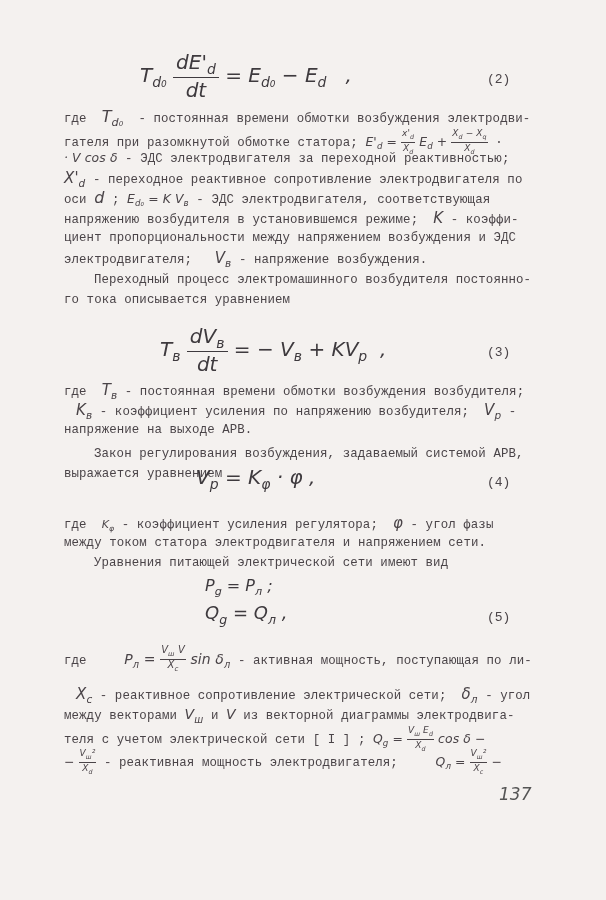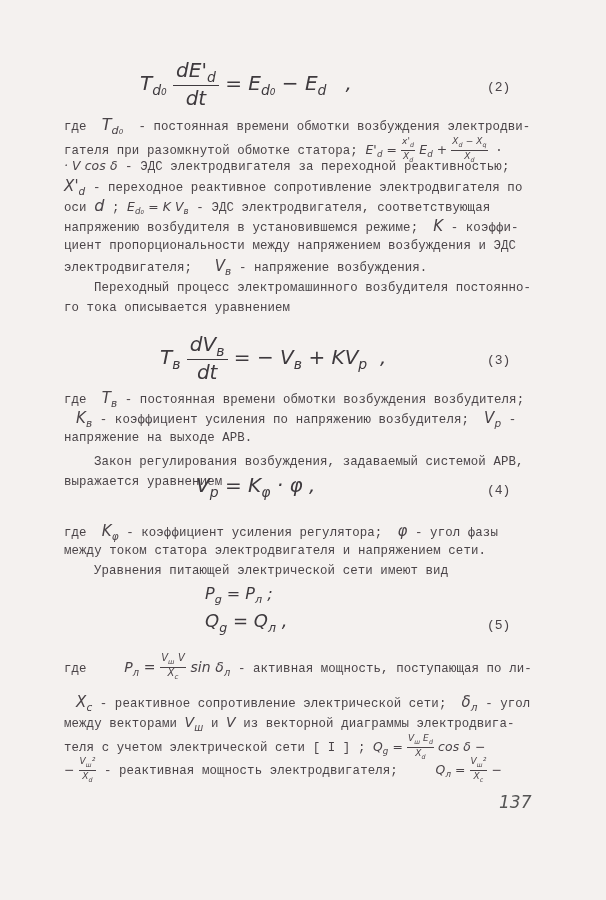--- a/index.html
+++ b/index.html
@@ -3,21 +3,21 @@
 <meta charset="utf-8">
 <style>
   html, body { margin:0; padding:0; }
   body {
     width:606px; height:900px; overflow:hidden;
     background:#f4f1ef;
     font-family:"Liberation Mono", "DejaVu Sans Mono", monospace;
     color:#4a4448;
     position:relative;
   }
-  .page { position:absolute; inset:0;margin-top:8px; }
+  .page { position:absolute; inset:0; }
   .ln {
     position:absolute; left:64px; white-space:nowrap;
     font-size:12.4px; letter-spacing:0.1px; line-height:16px;
   }
   .ind { left:94px; }
   .math {
     font-family:"DejaVu Sans", sans-serif; font-style:italic;
   }
   .eq {
     position:absolute; white-space:nowrap;
@@ -100,21 +100,21 @@
   <div class="ln" style="top:466px;">выражается уравнением</div>
 
   <div class="eq" style="left:196px;top:465px;">
     <span>V</span><sub>p</sub>
     <span>= K</span><sub>φ</sub>
     <span>· φ ,</span>
   </div>
   <div class="eqno" style="top:475px;">(4)</div>
 
   <div class="ln" style="top:515px;">
-    <span>где</span>&nbsp; <span class="math" style="font-size:15px;">K<sub>φ</sub></span><span> - коэффициент усиления регулятора;</span>&nbsp; <span class="math" style="font-size:15px;">φ</span><span> - угол фазы</span>
+    <span>где</span>&nbsp; <span class="math" style="font-size:11px;">K<sub>φ</sub></span><span> - коэффициент усиления регулятора;</span>&nbsp; <span class="math" style="font-size:15px;">φ</span><span> - угол фазы</span>
   </div>
   <div class="ln" style="top:535px;">между током статора электродвигателя и напряжением сети.</div>
   <div class="ln ind" style="top:555px;">Уравнения питающей электрической сети имеют вид</div>
 
   <div class="eq" style="left:205px;top:576px;font-size:16px;">
     <span>P</span><sub>g</sub>
     <span>= P</span><sub>л</sub>
     <span>;</span>
   </div>
   <div class="eq" style="left:205px;top:602px;font-size:18px;">

